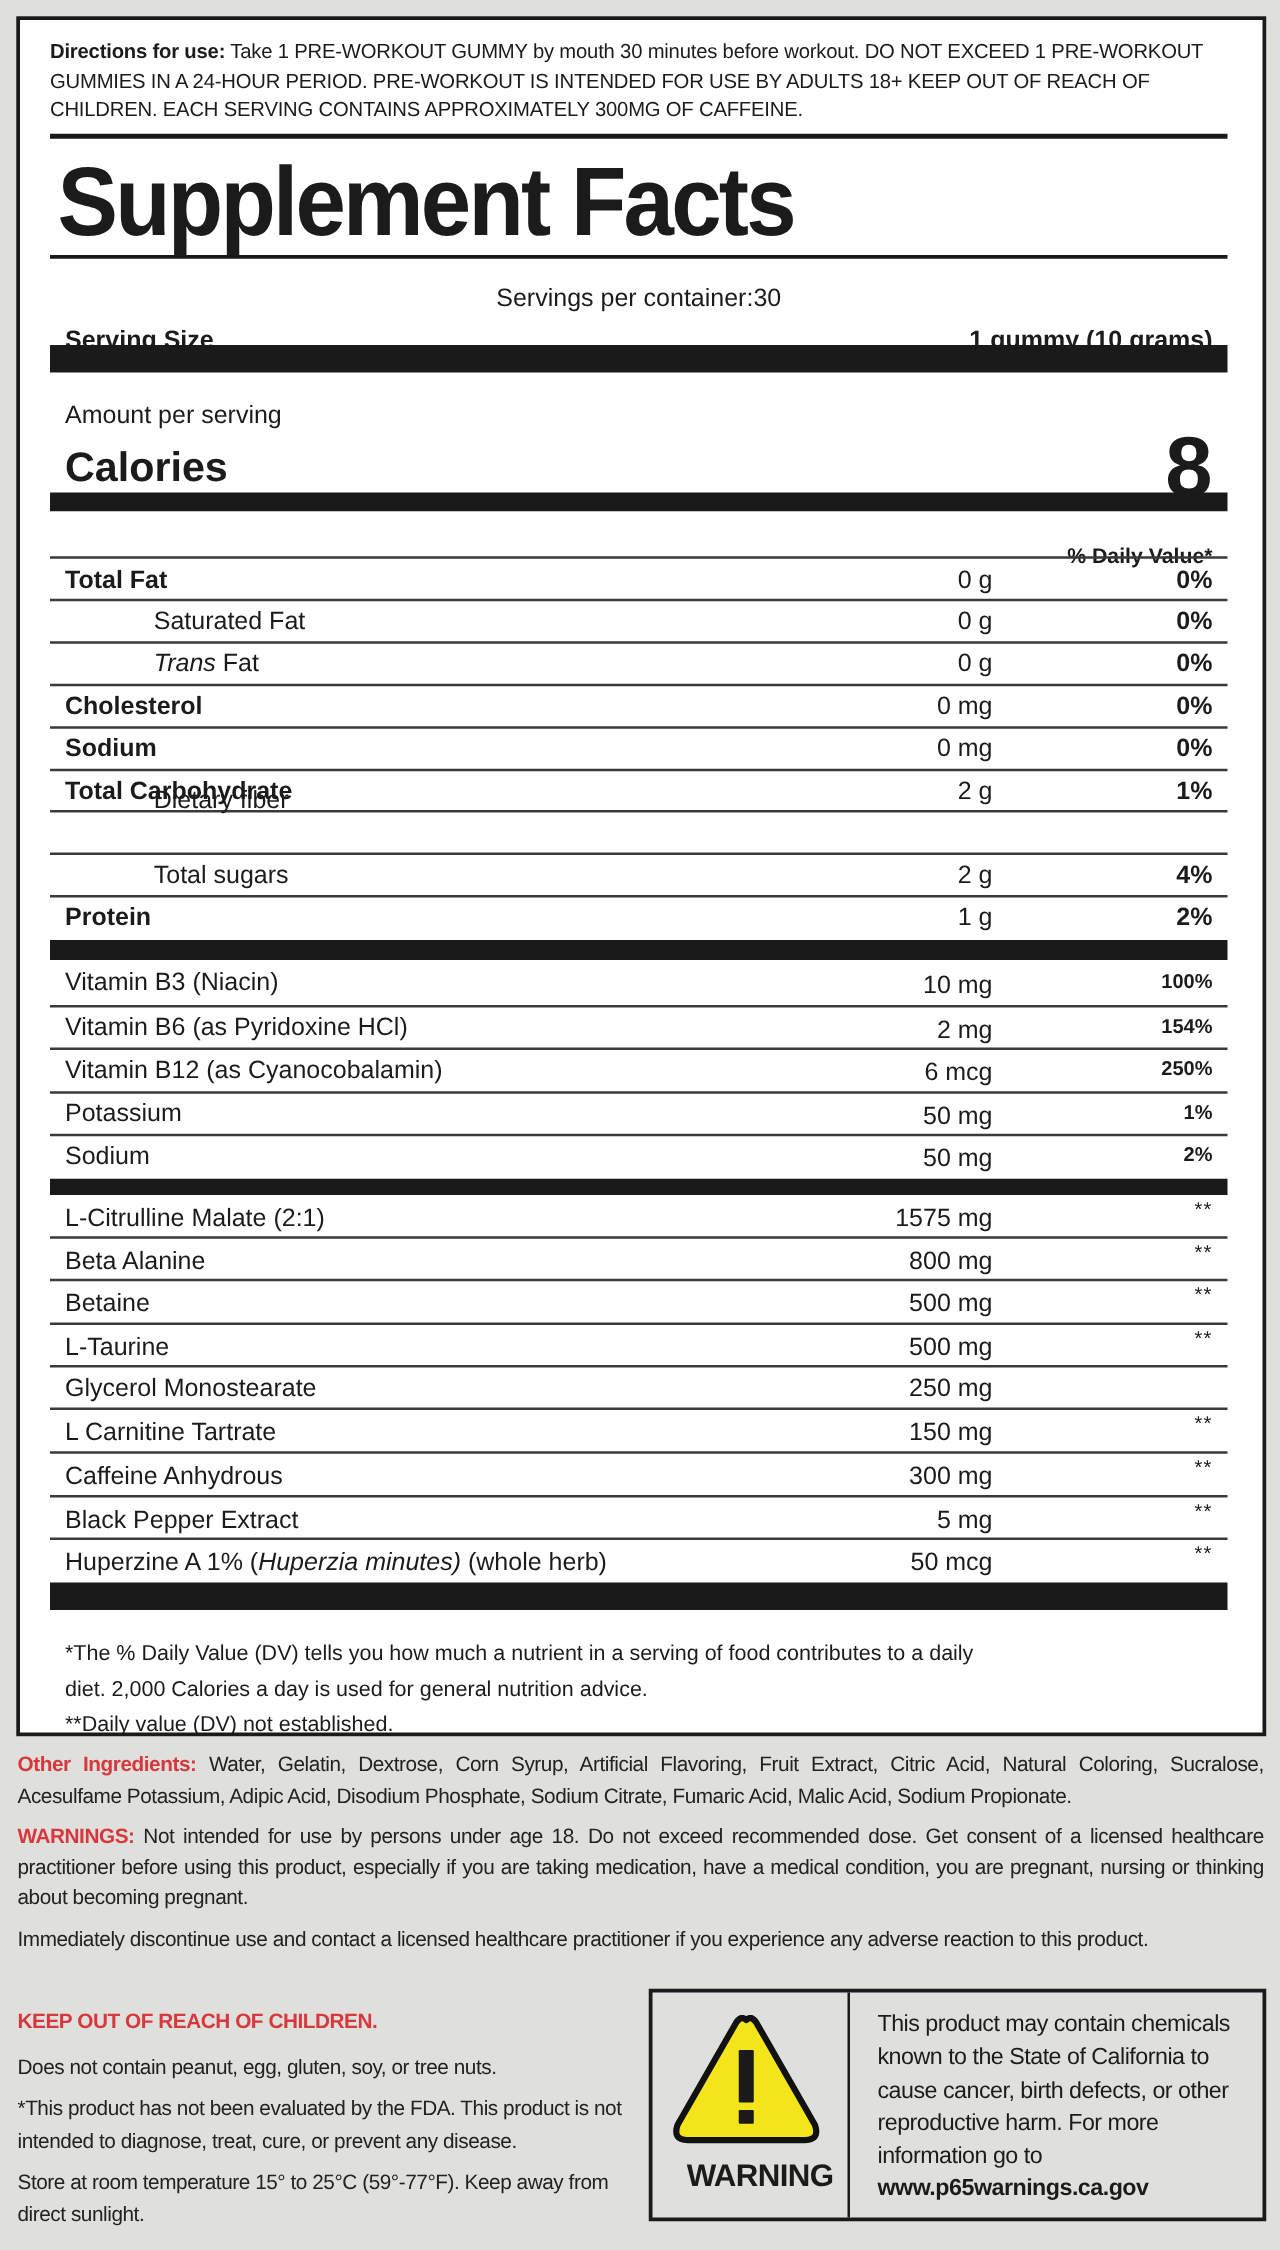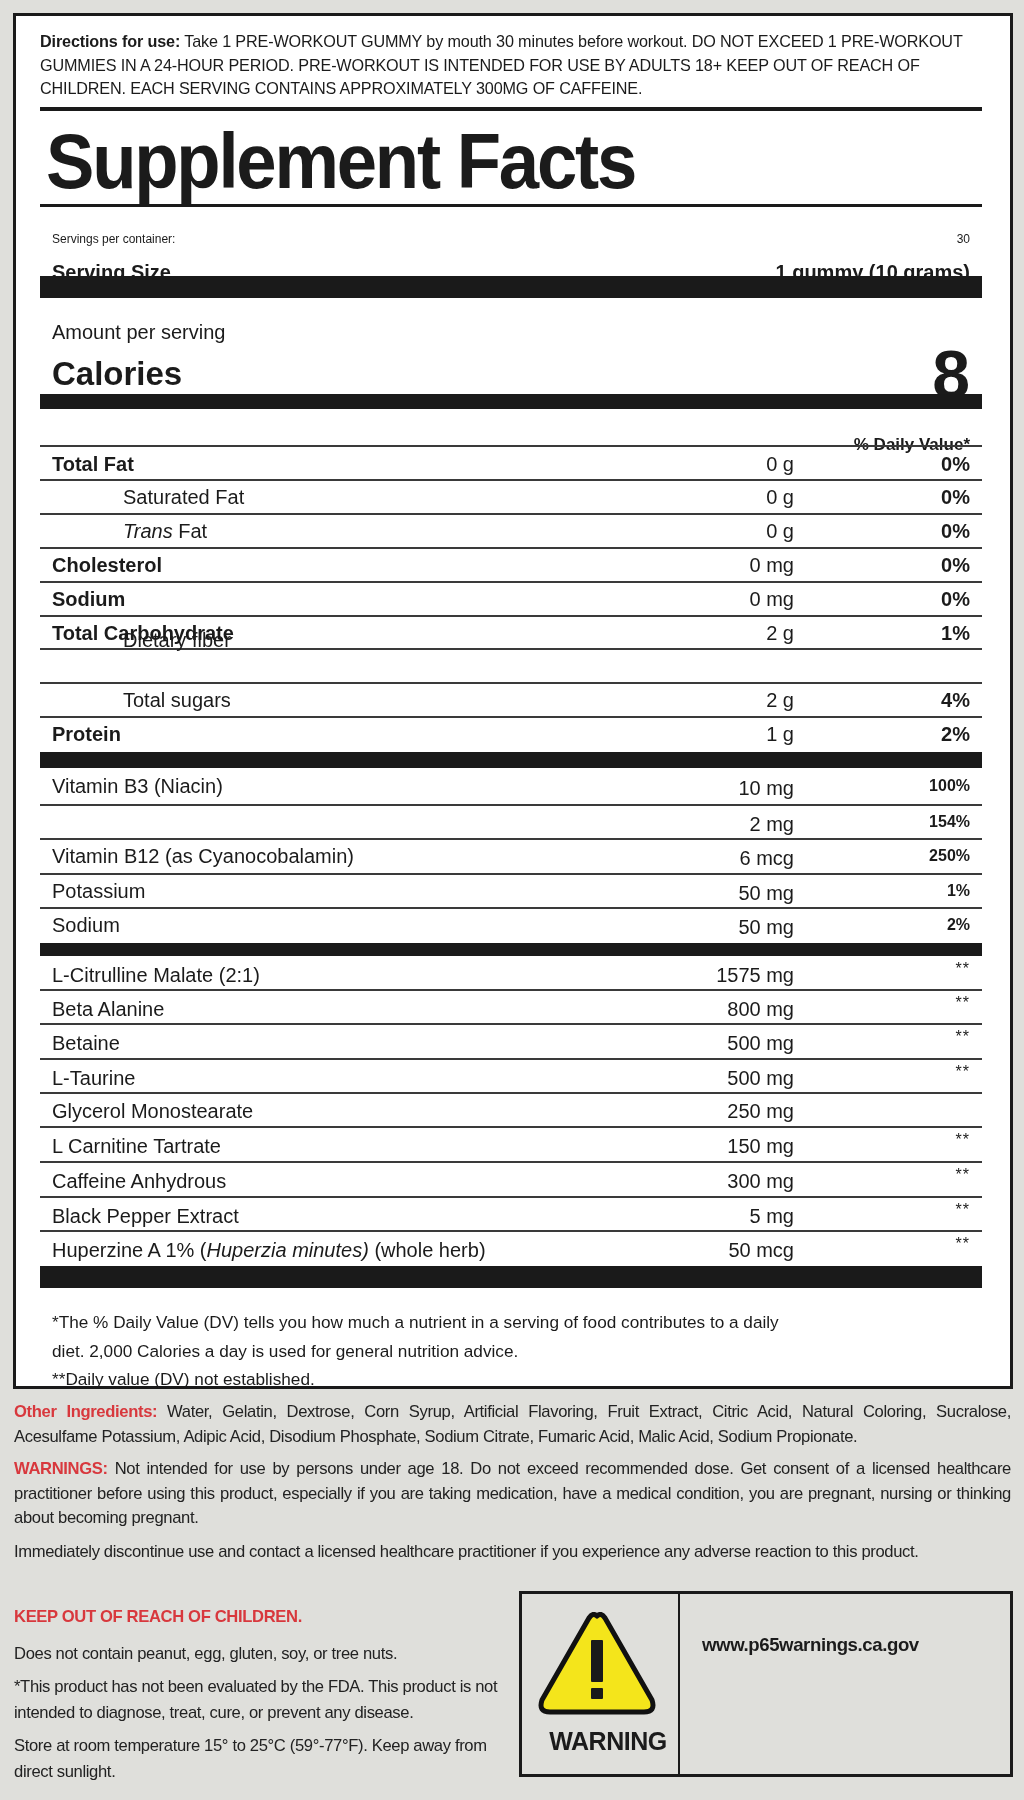--- a/index.html
+++ b/index.html
@@ -37,21 +37,21 @@
     font-size: 78px; font-weight: bold; line-height: 84px;
     letter-spacing: -2.4px;
     transform: scaleX(0.93); transform-origin: left center;
     white-space: nowrap;
   }
   .kv {
     position: absolute; left: 12px; width: 918px;
     display: flex; justify-content: space-between; align-items: center;
     white-space: nowrap;
   }
-  .servings { top: 210px; height: 26px; font-size: 12px; }
+  .servings { top: 210px; height: 26px; font-size: 20px; justify-content: center; }
   .serving-size { top: 242px; height: 28px; font-size: 20px; font-weight: bold; }
   .amount { position: absolute; left: 12px; top: 305px; font-size: 20px; }
   .calories { top: 330px; height: 56px; }
   .calories .lbl { font-size: 33px; font-weight: bold; }
   .calories .num { font-size: 68px; font-weight: bold; line-height: 56px; }
   .dv-header {
     position: absolute; right: 12px; top: 419px;
     font-size: 17px; font-weight: bold;
   }
   .hline { position: absolute; left: 0; width: 942px; height: 2px; background: #3a3a3a; }
@@ -207,20 +207,21 @@
     <div class="rule-thick" style="top:736px;height:16px;"></div>
 
     <div class="row" style="top:753px;height:36px;line-height:34px;">
       <span class="name">Vitamin B3 (Niacin)</span>
       <span class="amt" style="top:2px;">10 mg</span>
       <span class="dv small">100%</span>
     </div>
     <div class="hline" style="top:788px;"></div>
 
     <div class="row" style="top:790px;height:34px;line-height:32px;">
+      <span class="name">Vitamin B6 (as Pyridoxine HCl)</span>
       <span class="amt" style="top:2px;">2 mg</span>
       <span class="dv small">154%</span>
     </div>
     <div class="hline" style="top:822px;"></div>
 
     <div class="row" style="top:824px;height:34px;line-height:32px;">
       <span class="name">Vitamin B12 (as Cyanocobalamin)</span>
       <span class="amt" style="top:2px;">6 mcg</span>
       <span class="dv small">250%</span>
     </div>
@@ -332,16 +333,16 @@
 
 <div class="p65">
   <svg class="tri" viewBox="0 0 118 105">
     <path d="M59 4 Q63 0 67 6 L114 88 Q118 100 106 100 L12 100 Q0 100 4 88 L51 6 Q55 0 59 4 Z" fill="#f4e51b" stroke="#111" stroke-width="5" stroke-linejoin="round"></path>
     <rect x="53" y="28" width="12" height="42" rx="1" fill="#1a1a1a"></rect>
     <rect x="53" y="76" width="12" height="11" rx="1" fill="#1a1a1a"></rect>
   </svg>
   <div class="warnlbl">WARNING</div>
   <div class="divider"></div>
   <div class="msg">
-    <br>
+    <span>This product may contain chemicals known to the State of California to cause cancer, birth defects, or other reproductive harm. For more information go to</span><br>
     <b>www.p65warnings.ca.gov</b>
   </div>
 </div>
 
 </body></html>

